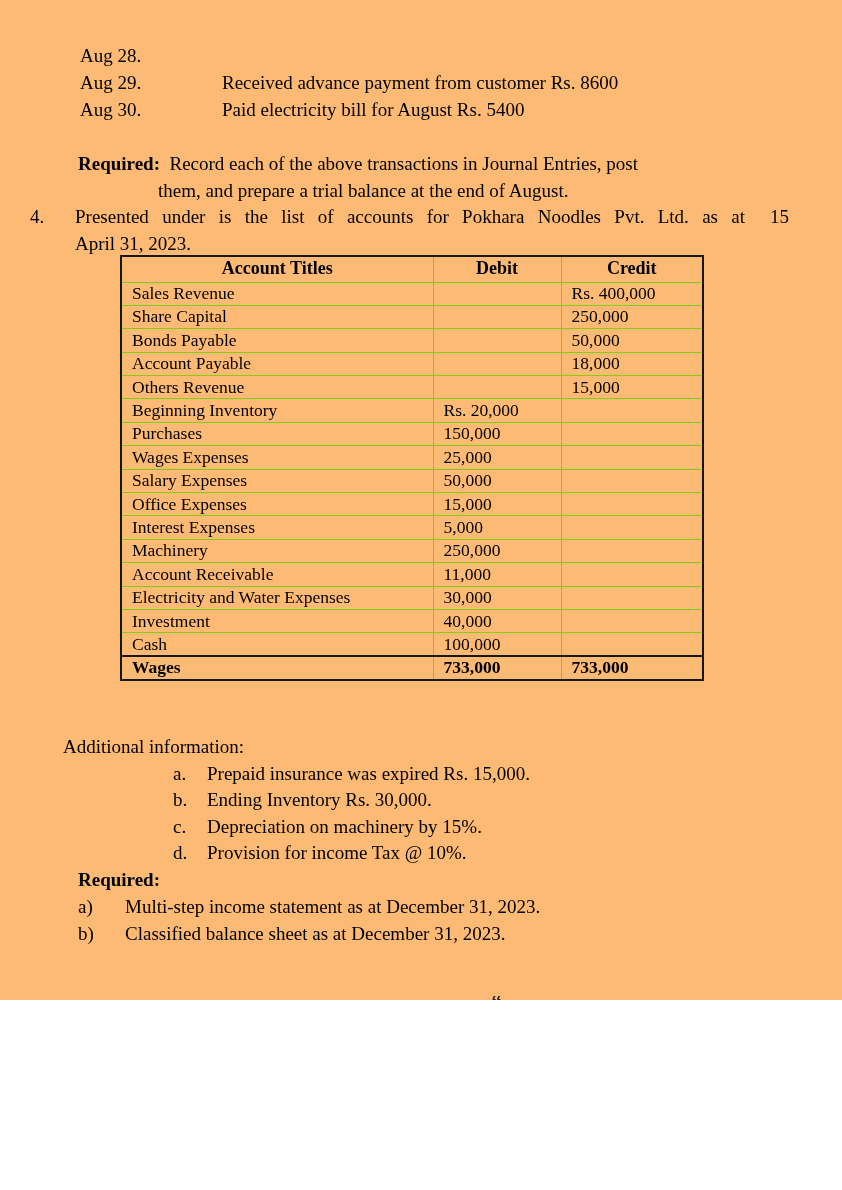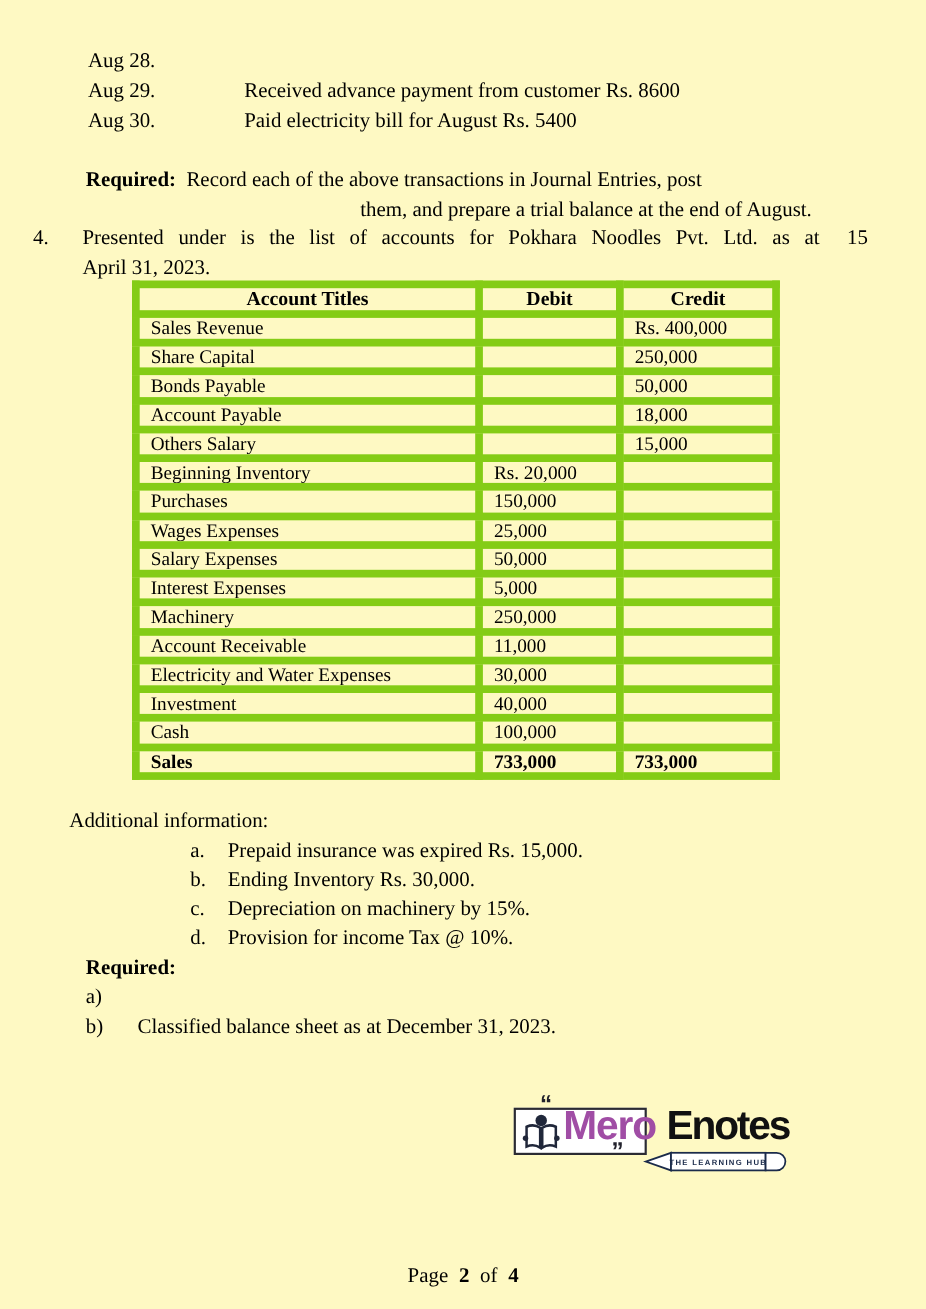--- a/index.html
+++ b/index.html
@@ -1,52 +1,52 @@
 <!DOCTYPE html>
 <html><head>
 <meta charset="utf-8">
 <style>
   * { margin:0; padding:0; box-sizing:border-box; }
   html,body { background:#ffffff; }
   .page {
     position:relative;
-    width:842px; height:1190px;
-    background:#fef9c3;
+    width:842px; height:1000px;
+    background:#fdba74;
     color:#000;
     font-family:"Liberation Serif","DejaVu Serif",serif;
     font-size:19px;
     overflow:hidden;
   }
 
   
   .transactions { position:absolute; top:42px; left:80px; }
   .txn-row { display:flex; line-height:27px; }
   .txn-date { width:142px; flex:0 0 142px; }
 
   
   .required1 { position:absolute; top:150px; left:78px; width:660px; line-height:27px; }
   .required1 .bold { font-weight:bold; }
-  .req1-line2 { padding-left:80px;text-align:right; }
+  .req1-line2 { padding-left:80px; }
 
   
   .question4 { position:absolute; top:203px; left:0; width:842px; line-height:27px; }
   .q-num { position:absolute; left:30px; top:0; }
   .q-text { position:absolute; left:75px; top:0; width:670px; }
   .q-line1 { text-align:justify; text-align-last:justify; }
   .q-marks { position:absolute; left:770px; top:0; }
 
   
   .tb-table {
     position:absolute; top:255px; left:120px;
     border-collapse:collapse; table-layout:fixed; width:582px;
     border:2px solid #161616;
     font-size:17.5px;
   }
   .tb-table th, .tb-table td {
-    border:7px solid #84cc16;
+    border:1px solid #84cc16;
     height:23.4px;
     padding:0 10px;
     line-height:1.1;
     white-space:nowrap; overflow:hidden;
     font-weight:normal;
     text-align:left;
     vertical-align:middle;
   }
   .tb-table th { font-weight:bold; text-align:center; font-size:18px; height:26px; }
   .col-title { width:312px; } .col-debit { width:128px; } .col-credit { width:142px; }
@@ -148,21 +148,21 @@
       <td>Bonds Payable</td>
       <td class="num"></td>
       <td class="num">50,000</td>
     </tr>
     <tr>
       <td>Account Payable</td>
       <td class="num"></td>
       <td class="num">18,000</td>
     </tr>
     <tr>
-      <td>Others Salary</td>
+      <td>Others Revenue</td>
       <td class="num"></td>
       <td class="num">15,000</td>
     </tr>
     <tr>
       <td>Beginning Inventory</td>
       <td class="num">Rs. 20,000</td>
       <td class="num"></td>
     </tr>
     <tr>
       <td>Purchases</td>
@@ -173,20 +173,25 @@
       <td>Wages Expenses</td>
       <td class="num">25,000</td>
       <td class="num"></td>
     </tr>
     <tr>
       <td>Salary Expenses</td>
       <td class="num">50,000</td>
       <td class="num"></td>
     </tr>
     <tr>
+      <td>Office Expenses</td>
+      <td class="num">15,000</td>
+      <td class="num"></td>
+    </tr>
+    <tr>
       <td>Interest Expenses</td>
       <td class="num">5,000</td>
       <td class="num"></td>
     </tr>
     <tr>
       <td>Machinery</td>
       <td class="num">250,000</td>
       <td class="num"></td>
     </tr>
     <tr>
@@ -203,21 +208,21 @@
       <td>Investment</td>
       <td class="num">40,000</td>
       <td class="num"></td>
     </tr>
     <tr>
       <td>Cash</td>
       <td class="num">100,000</td>
       <td class="num"></td>
     </tr>
     <tr class="total-row">
-      <td>Sales</td>
+      <td>Wages</td>
       <td class="num">733,000</td>
       <td class="num credit-total">733,000</td>
     </tr>
   </tbody>
     </table>
 
   <section class="additional">
     <div class="add-title">Additional information:</div>
     <div class="add-item">
       <span class="add-marker">a.</span>
@@ -234,20 +239,21 @@
     <div class="add-item">
       <span class="add-marker">d.</span>
       <span>Provision for income Tax @ 10%.</span>
     </div>
   </section>
 
   <section class="required2">
     <div class="bold">Required:</div>
     <div class="req2-item">
       <span class="req2-marker">a)</span>
+      <span>Multi-step income statement as at December 31, 2023.</span>
     </div>
     <div class="req2-item">
       <span class="req2-marker">b)</span>
       <span>Classified balance sheet as at December 31, 2023.</span>
     </div>
   </section>
 
   <div class="logo">
     <div class="logo-box"></div>
     <span class="quote-open">“</span>

